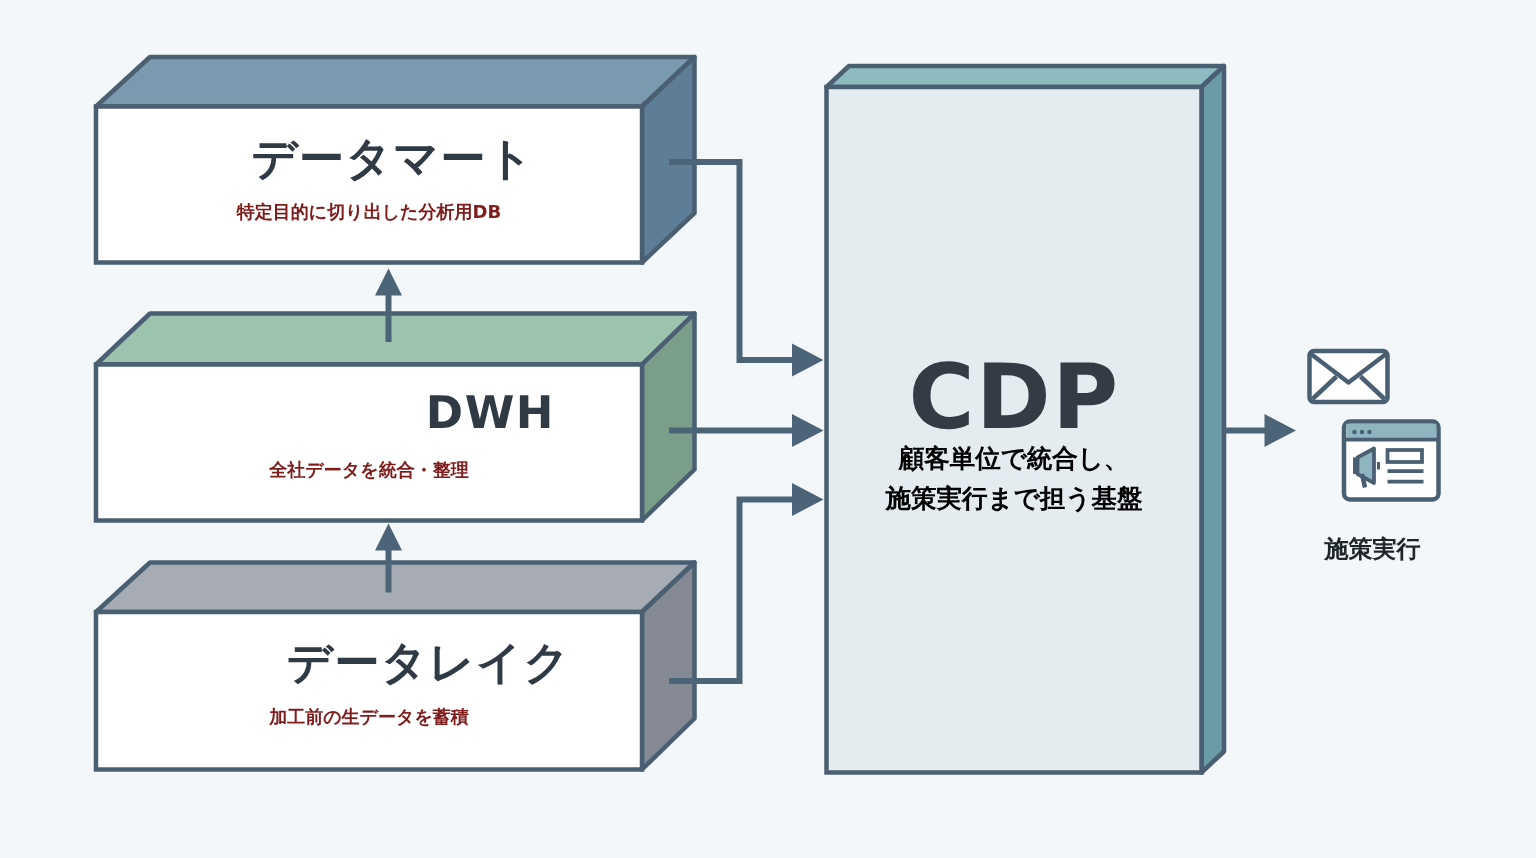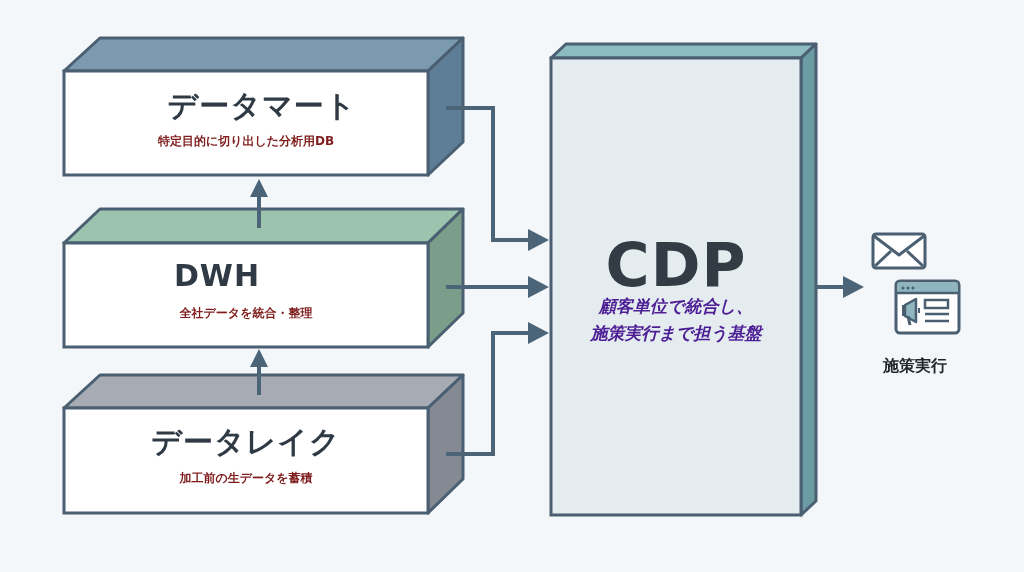--- a/index.html
+++ b/index.html
@@ -13,21 +13,21 @@
     .label {
       position: absolute;
       text-align: center;
       color: #2f3a44;
       font-weight: bold;
       white-space: nowrap;
     }
     .title { font-size: 30px; letter-spacing: 1px; }
     .sub { font-size: 12px; color: #7f1d1d; }
     .cdp-title { font-size: 60px; color: #333c45; letter-spacing: 1px; }
-    .cdp-sub { font-size: 17px; color: #4c1d95; line-height: 27px; font-style: italic; }
+    .cdp-sub { font-size: 17px; color: #000000; line-height: 27px; }
     .action-label { font-size: 16px; color: #1e252b; }
   </style>
 </head>
 <body>
 
 <svg id="diagram" width="1024" height="572" viewBox="0 0 1024 572">
 
   <g>
     <polygon id="mart-top" points="64,71 100,38 463,38 428,71" stroke="#4a5f72" stroke-width="3" stroke-linejoin="round" fill="#7b9ab0"></polygon>
     <polygon id="mart-side" points="428,71 463,38 463,142 428,175" stroke="#4a5f72" stroke-width="3" stroke-linejoin="round" fill="#5e7e98"></polygon>
@@ -101,23 +101,23 @@
 
     <rect x="925" y="300" width="23" height="8" fill="none" stroke="#4a5f72" stroke-width="2.5"></rect>
     <line x1="925" y1="314" x2="949" y2="314" stroke="#4a5f72" stroke-width="2.5"></line>
     <line x1="925" y1="321" x2="949" y2="321" stroke="#4a5f72" stroke-width="2.5"></line>
   </g>
 </svg>
 
 <div class="label title" style="left:64px; width:364px; top:86px;margin-left:16px;">データマート</div>
 <div class="label sub" style="left:64px; width:364px; top:133px;">特定目的に切り出した分析用DB</div>
 
-<div class="label title" style="left:64px; width:306px; top:258px;">DWH</div>
+<div class="label title" style="left:64px; width:306px; top:258px;text-align:right;">DWH</div>
 <div class="label sub" style="left:64px; width:364px; top:305px;">全社データを統合・整理</div>
 
-<div class="label title" style="left:64px; width:364px; top:422px;">データレイク</div>
+<div class="label title" style="left:64px; width:364px; top:422px;padding-left:40px;">データレイク</div>
 <div class="label sub" style="left:64px; width:364px; top:470px;">加工前の生データを蓄積</div>
 
 <div class="label cdp-title" style="left:551px; width:250px; top:230px;">CDP</div>
 <div class="label cdp-sub" style="left:551px; width:250px; top:293px;">顧客単位で統合し、</div>
 <div class="label cdp-sub" style="left:551px; width:250px; top:320px;">施策実行まで担う基盤</div>
 
 <div class="label action-label" style="left:860px; width:110px; top:356px;font-family:Liberation Serif, serif;">施策実行</div>
 
 </body></html>

